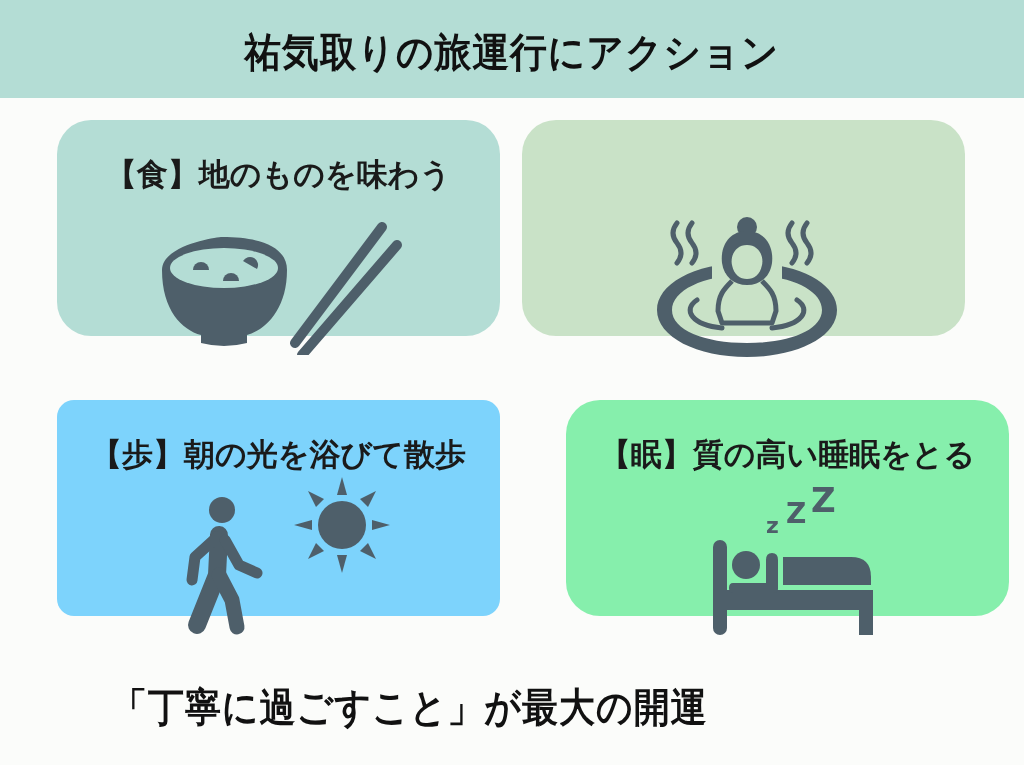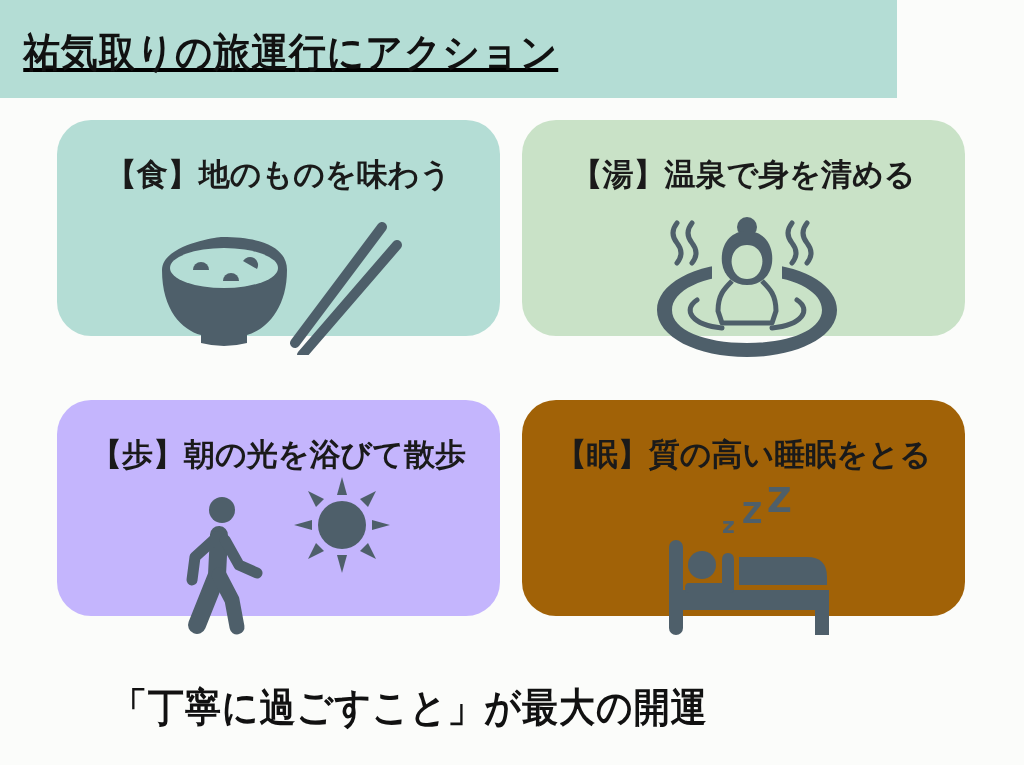--- a/index.html
+++ b/index.html
@@ -3,23 +3,23 @@
 <meta charset="utf-8">
 <style>
   html, body { margin:0; padding:0; }
   body {
     width:1024px; height:765px; overflow:hidden;
     background:#fbfcfa;
     font-family: "DejaVu Sans", "Liberation Sans", sans-serif;
     position:relative;
   }
   .header {
-    position:absolute; left:0; top:0; width:897px; height:98px;
+    position:absolute; left:0; top:0; width:1024px; height:98px;
     background:#b4ddd5;
-    display:flex; align-items:center; text-decoration:underline;
+    display:flex; align-items:center; justify-content:center;
   }
   .header h1 {
     margin:0; font-size:40px; font-weight:bold; color:#111;
     letter-spacing:1px;
     transform: scaleX(0.92);
     padding-top:6px;
   }
   .card {
     position:absolute; width:443px; height:216px;
     border-radius:34px;
@@ -59,21 +59,20 @@
     <path class="ic" d="M36,55 a8,8 0 0 1 16,0 z"></path>
     <path class="ic" d="M86,46 a8,8 0 0 1 14,8 z"></path>
     <path class="ic" d="M66,66 a8,8 0 0 1 16,0 z"></path>
 
     <line class="ic-stroke" x1="225" y1="12" x2="138" y2="128" stroke-width="10" stroke-linecap="round"></line>
     <line class="ic-stroke" x1="240" y1="30" x2="145" y2="140" stroke-width="10" stroke-linecap="round"></line>
   </svg>
 </div>
 
 <div class="card" id="c2" style="background: rgb(201, 226, 199);">
-  <div class="title">【湯】温泉で身を清める</div>
   <svg style="left:130px; top:95px;" width="190" height="150" viewBox="0 0 190 150">
 
     <path class="ic-stroke" stroke-width="5" stroke-linecap="round" d="M25,8 q-8,10 0,20 q8,10 0,20"></path>
     <path class="ic-stroke" stroke-width="5" stroke-linecap="round" d="M40,8 q-8,10 0,20 q8,10 0,20"></path>
 
     <path class="ic-stroke" stroke-width="5" stroke-linecap="round" d="M140,8 q-8,10 0,20 q8,10 0,20"></path>
     <path class="ic-stroke" stroke-width="5" stroke-linecap="round" d="M155,8 q-8,10 0,20 q8,10 0,20"></path>
 
     <path class="ic" d="M95,48 C40,48 5,70 5,95 C5,122 45,142 95,142 C145,142 185,122 185,95 C185,70 150,48 95,48 Z M95,60 C140,60 170,76 170,95 C170,115 138,128 95,128 C52,128 20,115 20,95 C20,76 50,60 95,60 Z"></path>
 
@@ -82,21 +81,21 @@
     <path class="ic-stroke" stroke-width="5" stroke-linecap="round" d="M45,85 C30,95 40,110 70,113"></path>
     <path class="ic-stroke" stroke-width="5" stroke-linecap="round" d="M145,85 C160,95 150,110 120,113"></path>
 
     <circle class="ic" cx="95" cy="12" r="10"></circle>
     <path class="ic" d="M95,16 C78,16 68,30 70,48 C72,62 82,70 95,70 C108,70 118,62 120,48 C122,30 112,16 95,16 Z"></path>
     <path d="M95,30 C84,30 78,40 80,50 C82,60 88,64 95,64 C102,64 108,60 110,50 C112,40 106,30 95,30 Z" fill="#c9e2c7"></path>
     <path class="ic-stroke" stroke-width="5" stroke-linejoin="round" d="M80,66 C72,74 66,80 66,96 L70,108 L120,108 L124,96 C124,80 118,74 110,66"></path>
   </svg>
 </div>
 
-<div class="card" id="c3" style="background: #c4b5fd;">
+<div class="card" id="c3" style="background: #7dd3fc; border-radius: 17px;">
   <div class="title">【歩】朝の光を浴びて散歩</div>
   <svg style="left:120px; top:95px;" width="100" height="145" viewBox="0 0 100 145">
     <circle class="ic" cx="45" cy="15" r="13"></circle>
     <path class="ic-stroke" stroke-width="18" stroke-linecap="round" stroke-linejoin="round" d="M42,40 L40,80 L20,130"></path>
     <path class="ic-stroke" stroke-width="15" stroke-linecap="round" stroke-linejoin="round" d="M42,80 L55,105 L60,132"></path>
     <path class="ic-stroke" stroke-width="11" stroke-linecap="round" stroke-linejoin="round" d="M40,42 L18,62 L15,85"></path>
     <path class="ic-stroke" stroke-width="11" stroke-linecap="round" stroke-linejoin="round" d="M48,45 L62,70 L80,78"></path>
   </svg>
   <svg style="left:235px; top:75px;" width="100" height="100" viewBox="0 0 100 100">
     <circle class="ic" cx="50" cy="50" r="24"></circle>
@@ -104,21 +103,21 @@
     <polygon class="ic" points="50,98 55,80 45,80"></polygon>
     <polygon class="ic" points="2,50 20,45 20,55"></polygon>
     <polygon class="ic" points="98,50 80,45 80,55"></polygon>
     <polygon class="ic" points="16,16 32,24 24,32"></polygon>
     <polygon class="ic" points="84,16 76,32 68,24"></polygon>
     <polygon class="ic" points="16,84 24,68 32,76"></polygon>
     <polygon class="ic" points="84,84 68,76 76,68"></polygon>
   </svg>
 </div>
 
-<div class="card" id="c4" style="background: #a16207;">
+<div class="card" id="c4" style="background: #86efac; margin-left: 44px;">
   <div class="title">【眠】質の高い睡眠をとる</div>
   <svg style="left:145px; top:85px;" width="170" height="150" viewBox="0 0 170 150">
     <text class="ic" x="55" y="48" font-size="22" font-weight="bold" font-family="DejaVu Sans, sans-serif">z</text>
     <text class="ic" x="75" y="38" font-size="28" font-weight="bold" font-family="DejaVu Sans, sans-serif">Z</text>
     <text class="ic" x="100" y="27" font-size="34" font-weight="bold" font-family="DejaVu Sans, sans-serif">Z</text>
 
     <rect class="ic" x="2" y="55" width="14" height="95" rx="7"></rect>
 
     <rect class="ic" x="2" y="105" width="160" height="20"></rect>
     <rect class="ic" x="148" y="105" width="14" height="45"></rect>

